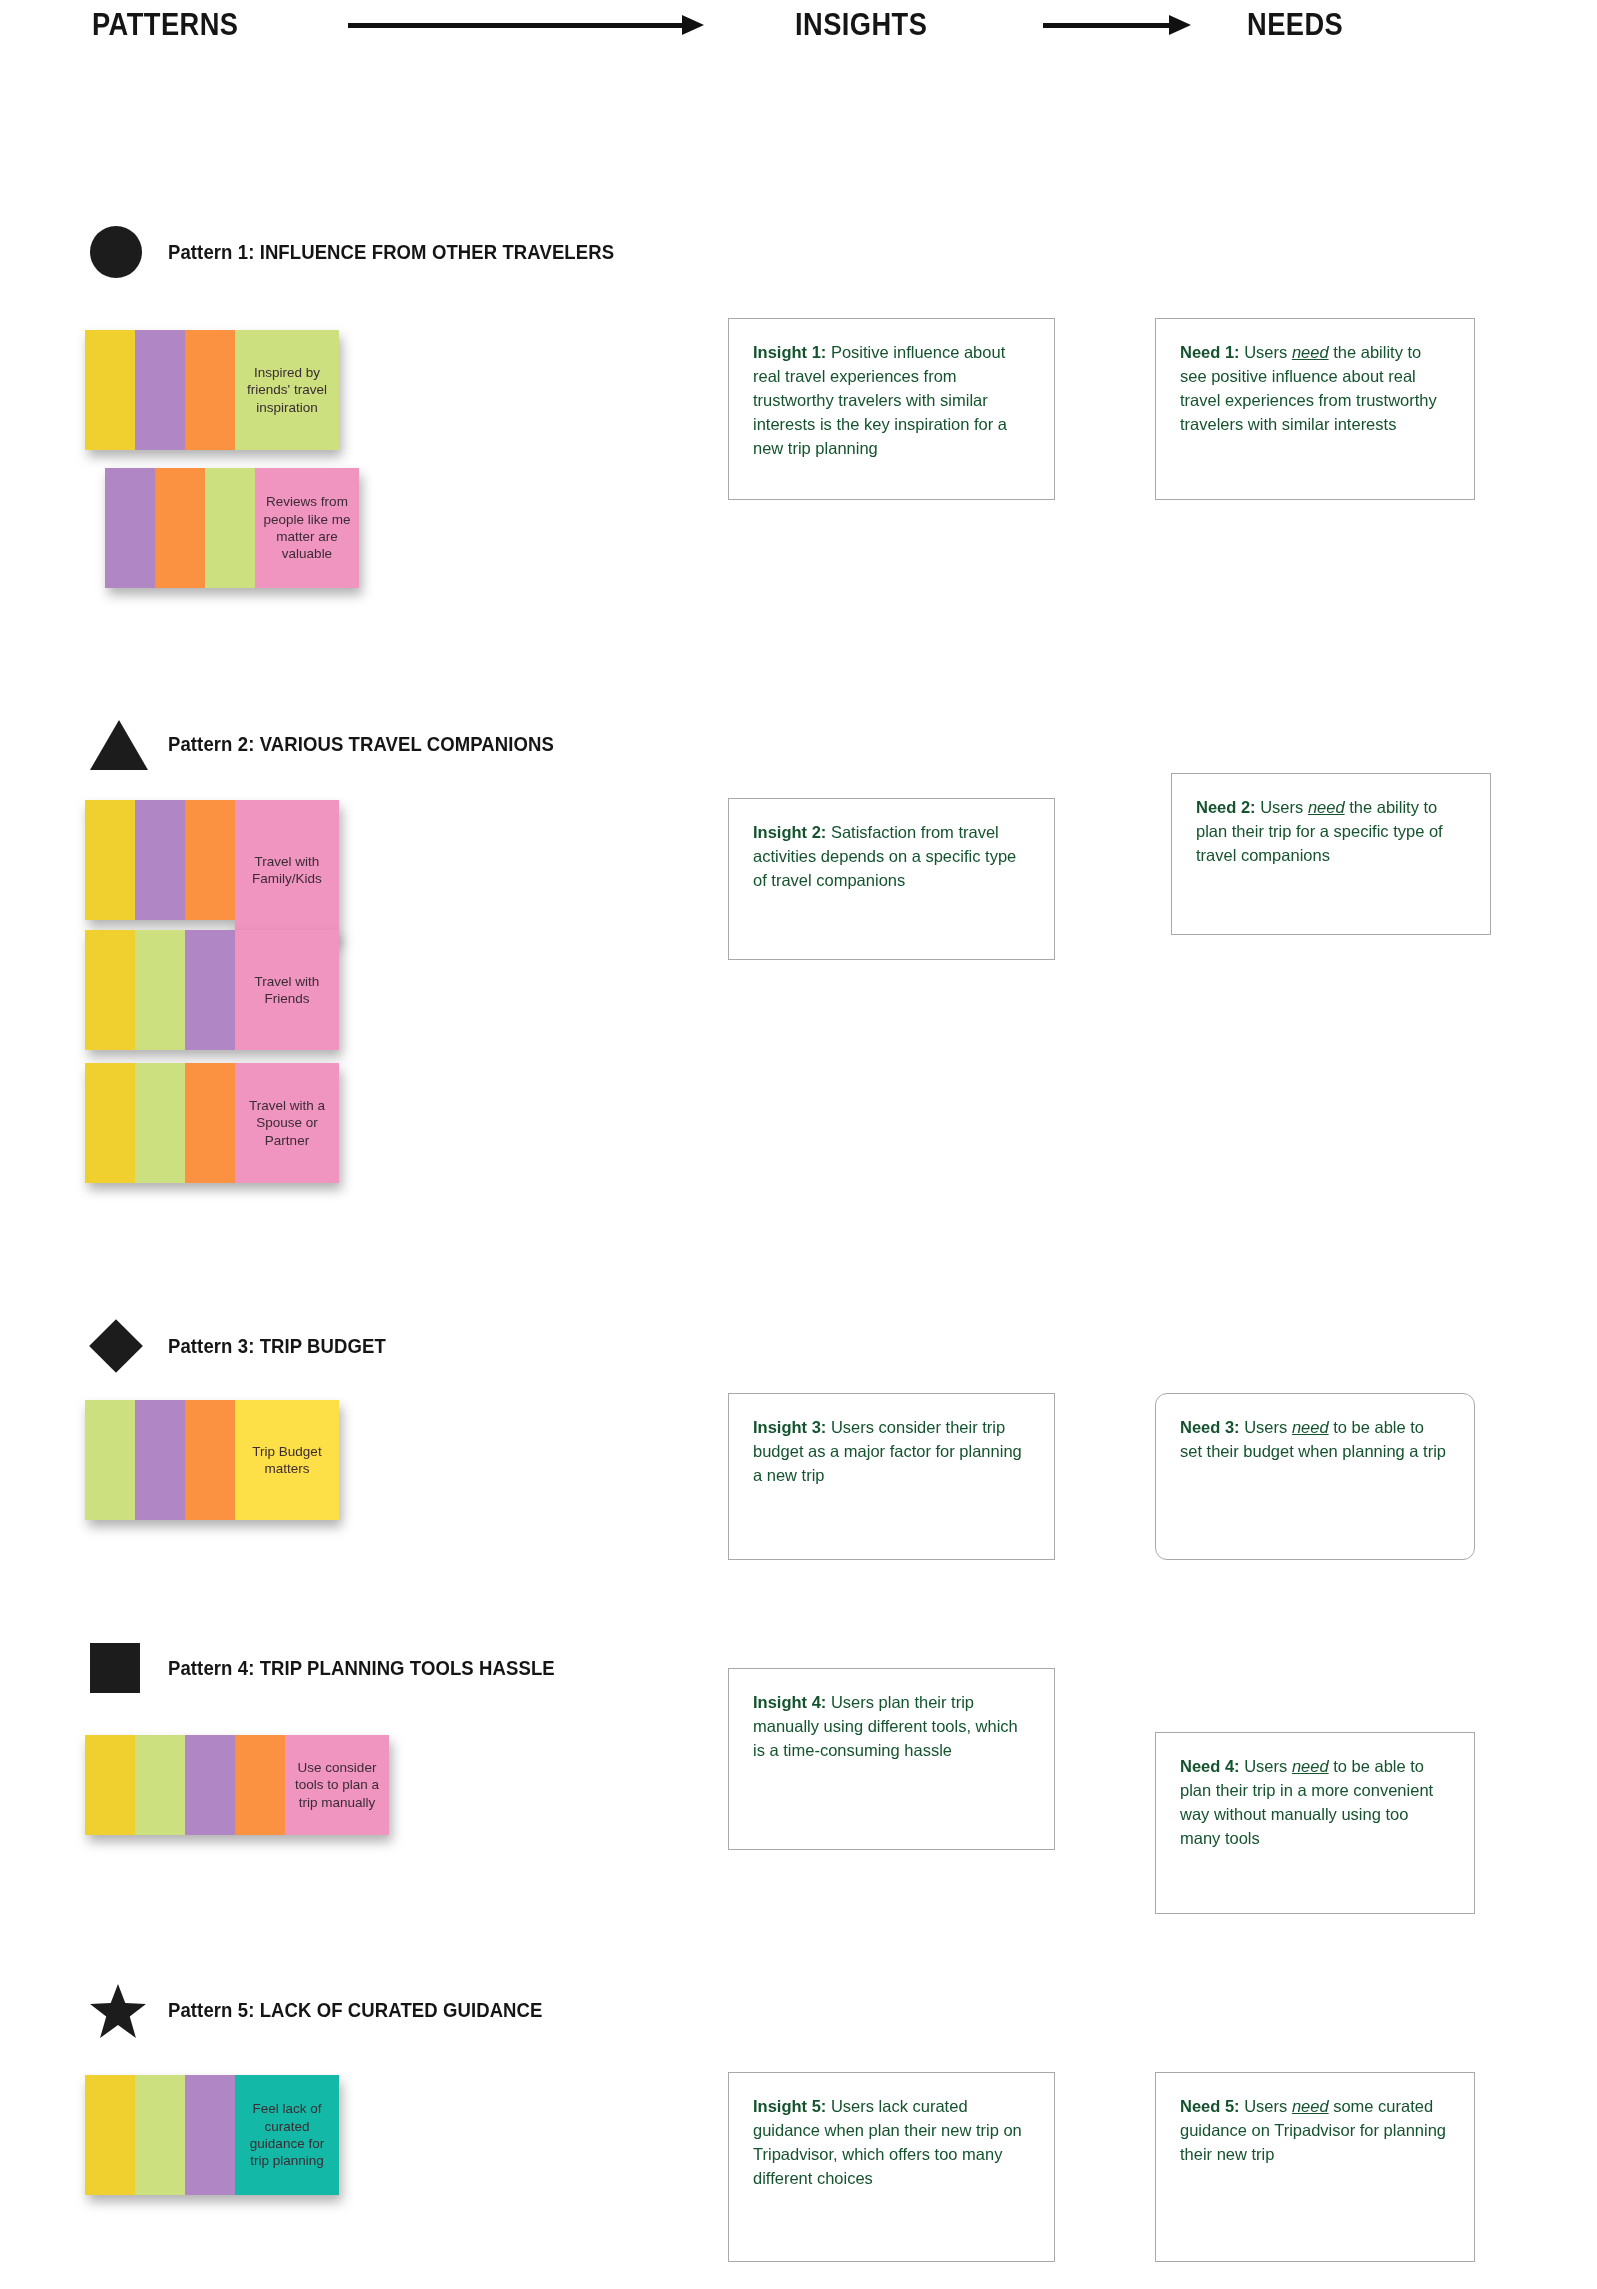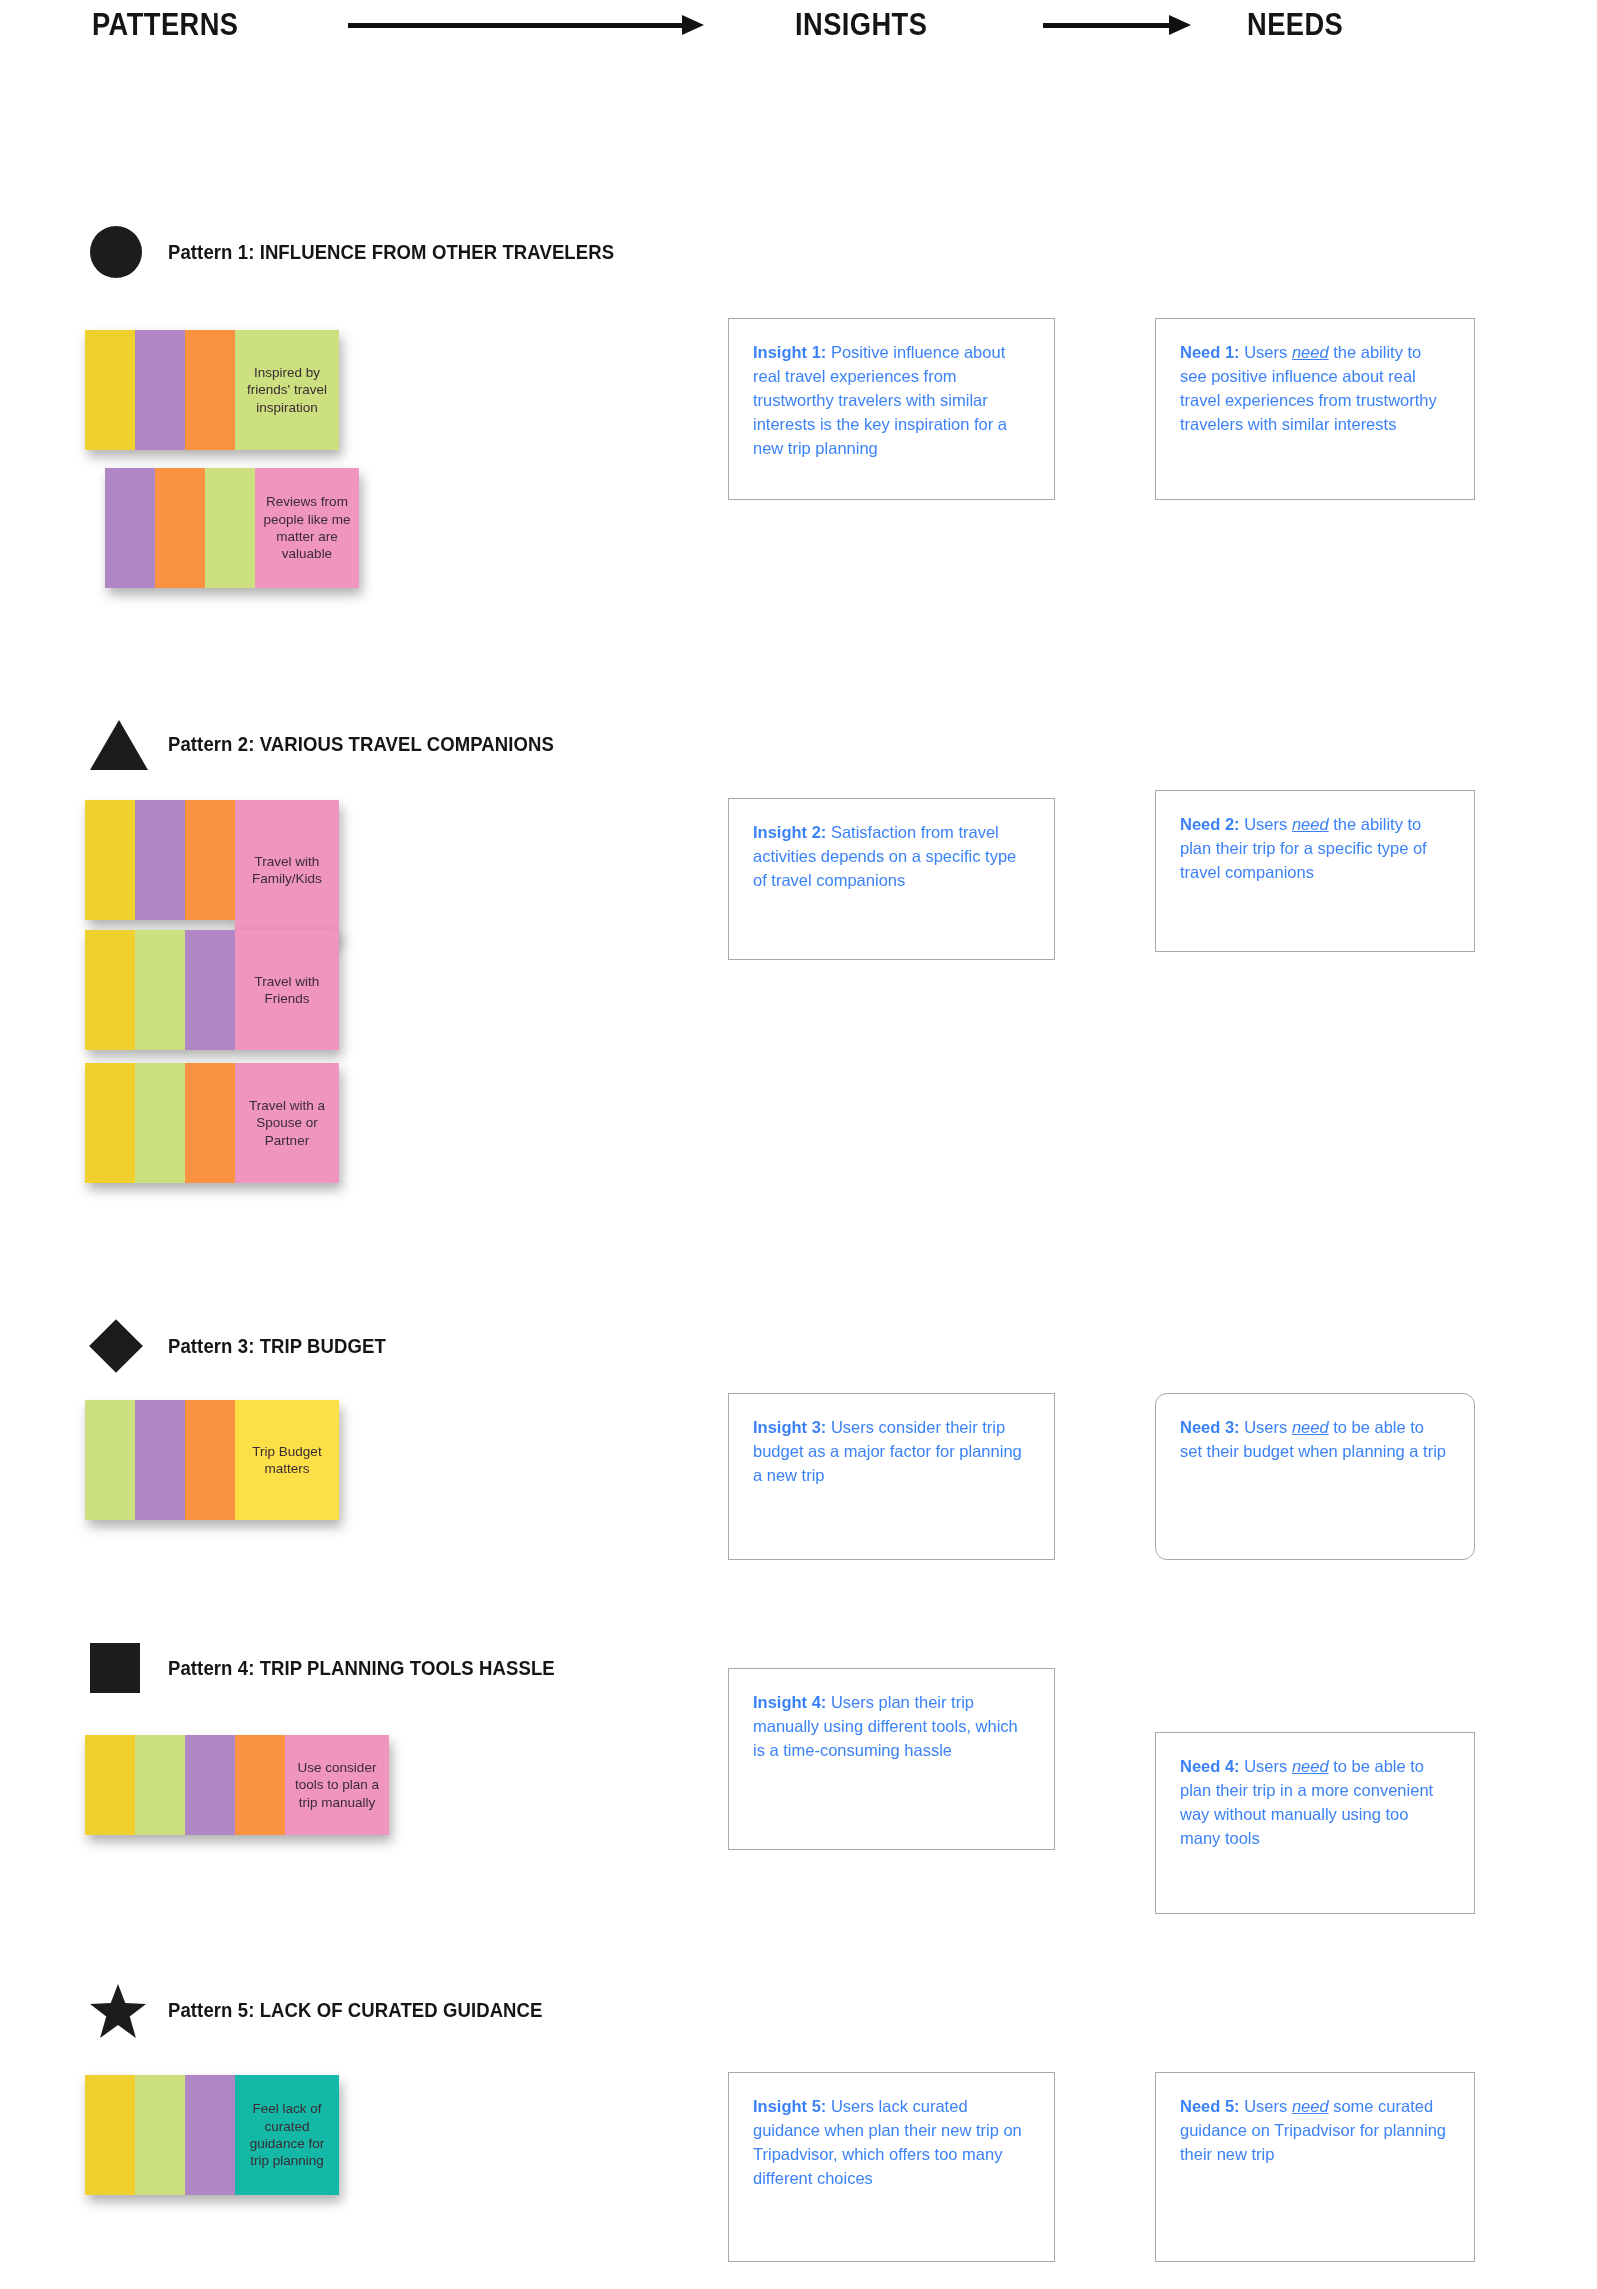--- a/index.html
+++ b/index.html
@@ -148,21 +148,21 @@
   .note-text { display: block; }
 
   
   .textbox {
     position: absolute;
     border: 1px solid #a9a9a9;
     background: #ffffff;
     box-sizing: border-box;
     font-size: 16.5px;
     line-height: 1.45;
-    color: #3b82f6;
+    color: #14532d;
     padding: 22px 24px 20px 24px;
   }
   .textbox b { font-weight: bold; }
   .textbox .emph {
     font-style: italic;
     text-decoration: underline;
     font-weight: normal;
   }
   .col-insight { left: 728px; width: 327px; }
   .col-need    { left: 1155px; width: 320px; }
@@ -240,21 +240,21 @@
       </div>
       <div class="stack" style="top: 1063px; left: 85px;">
         <div class="note" style="background: rgb(240, 208, 47); height: 120px;"></div>
         <div class="note" style="background: rgb(205, 224, 127); height: 120px;"></div>
         <div class="note" style="background: rgb(250, 146, 66); height: 120px;"></div>
         <div class="note lead" style="background: rgb(239, 149, 192); height: 120px;">
           <span class="note-text">Travel with a Spouse or Partner</span>
         </div>
       </div>
       <div class="textbox col-insight" style="top: 798px; min-height: 162px;"><b>Insight 2:</b><span> Satisfaction from travel activities depends on a specific type of travel companions</span></div>
-      <div class="textbox col-need" style="top: 790px; min-height: 162px;"><b>Need 2:</b><span> Users </span><span class="emph">need</span><span> the ability to plan their trip for a specific type of travel companions</span></div>
+      <div class="textbox col-need" style="top: 773px; min-height: 162px; margin-left: 16px;"><b>Need 2:</b><span> Users </span><span class="emph">need</span><span> the ability to plan their trip for a specific type of travel companions</span></div>
     </div>
     <div class="pattern-block">
       <div class="pattern-head" style="top: 1320px;">
         <div class="pattern-icon">
           <div class="icon-diamond"></div>
         </div>
         <div class="pattern-label">Pattern 3: TRIP BUDGET</div>
       </div>
       <div class="stack" style="top: 1400px; left: 85px;">
         <div class="note" style="background: rgb(205, 224, 127); height: 120px;"></div>

